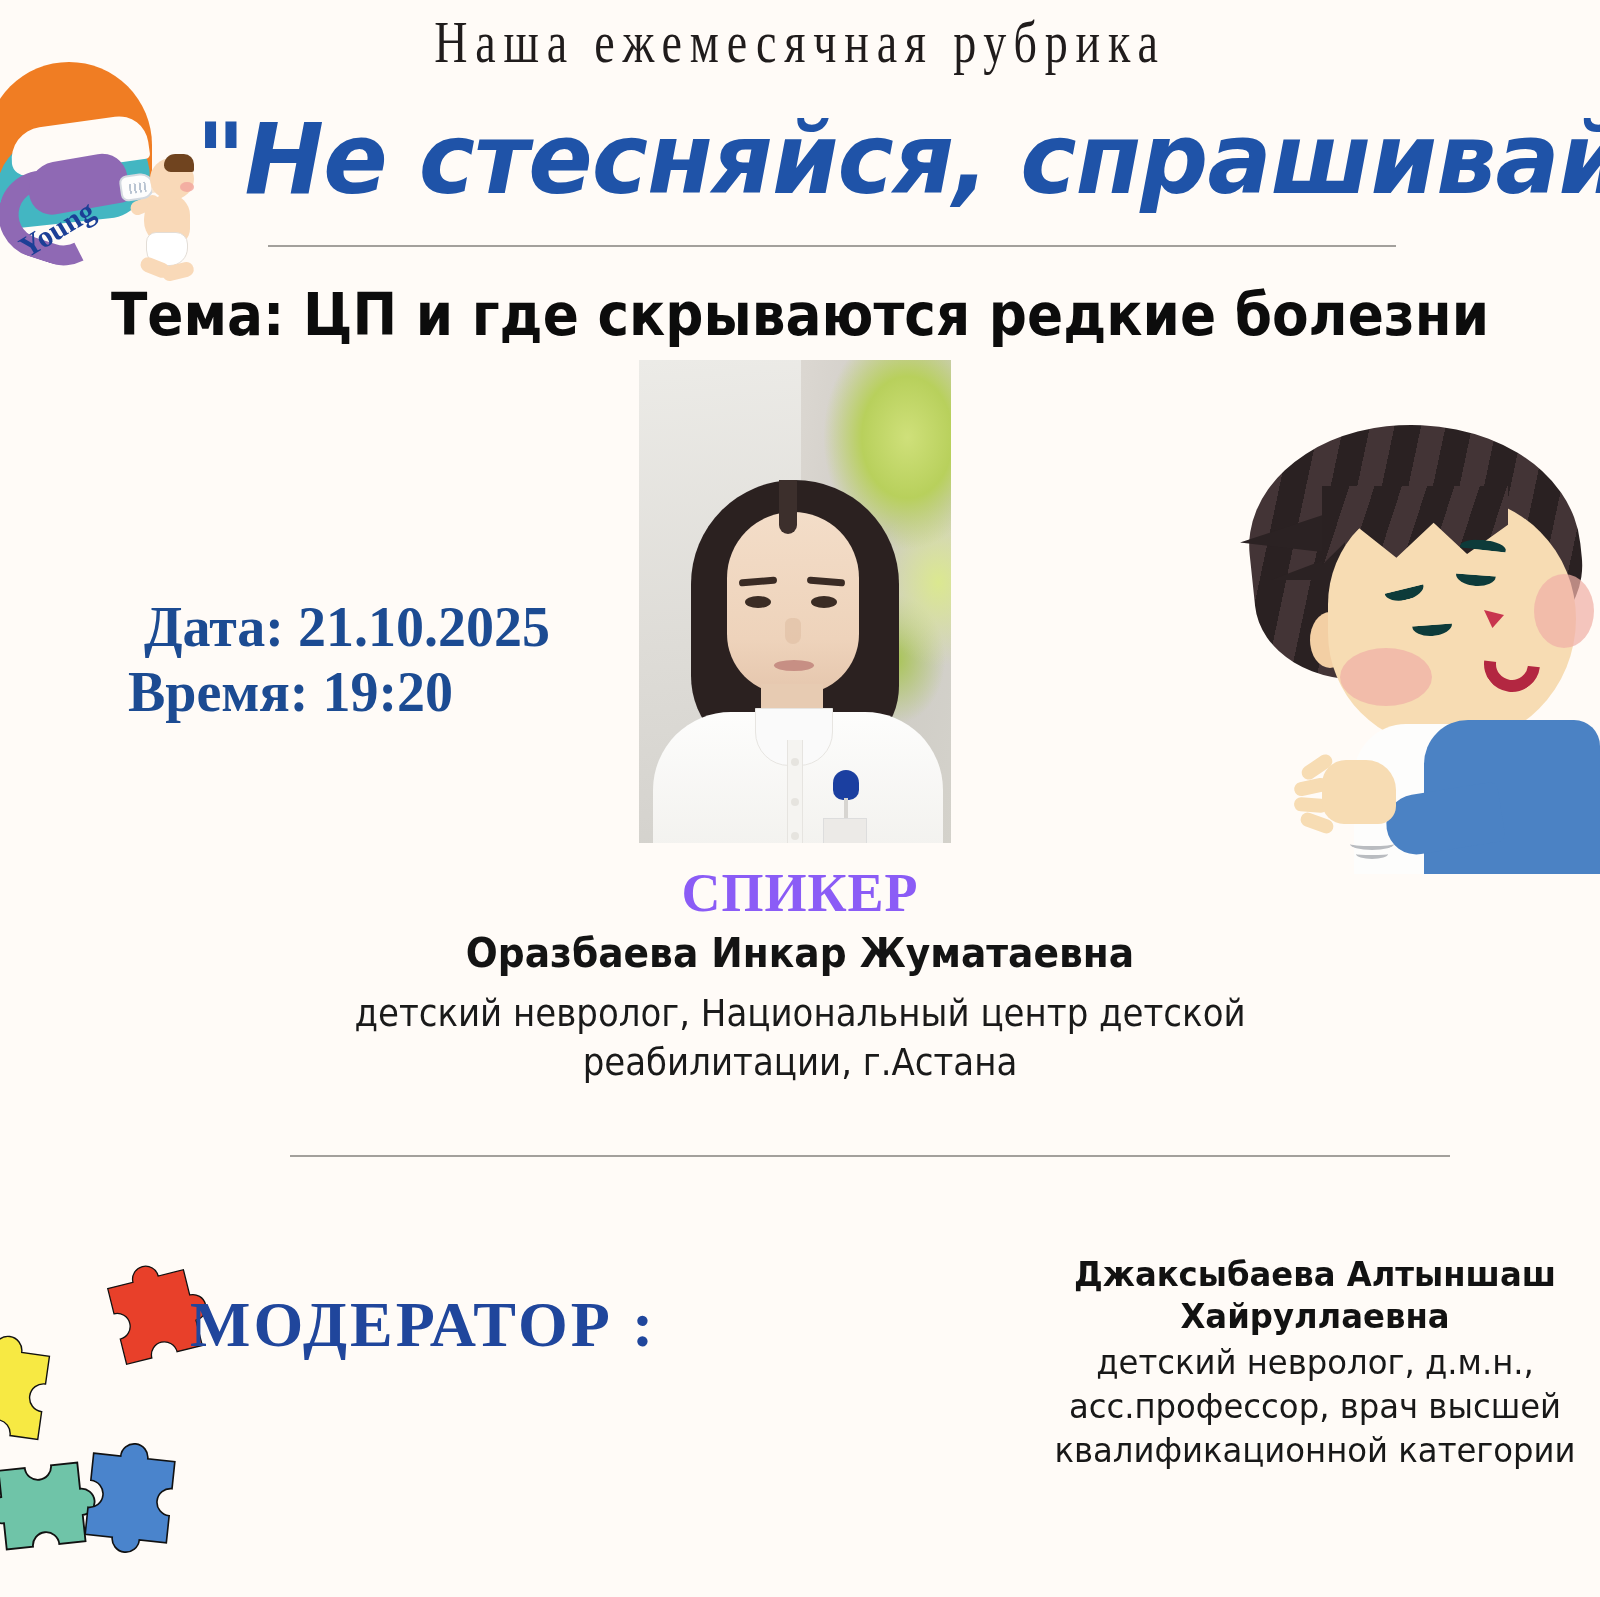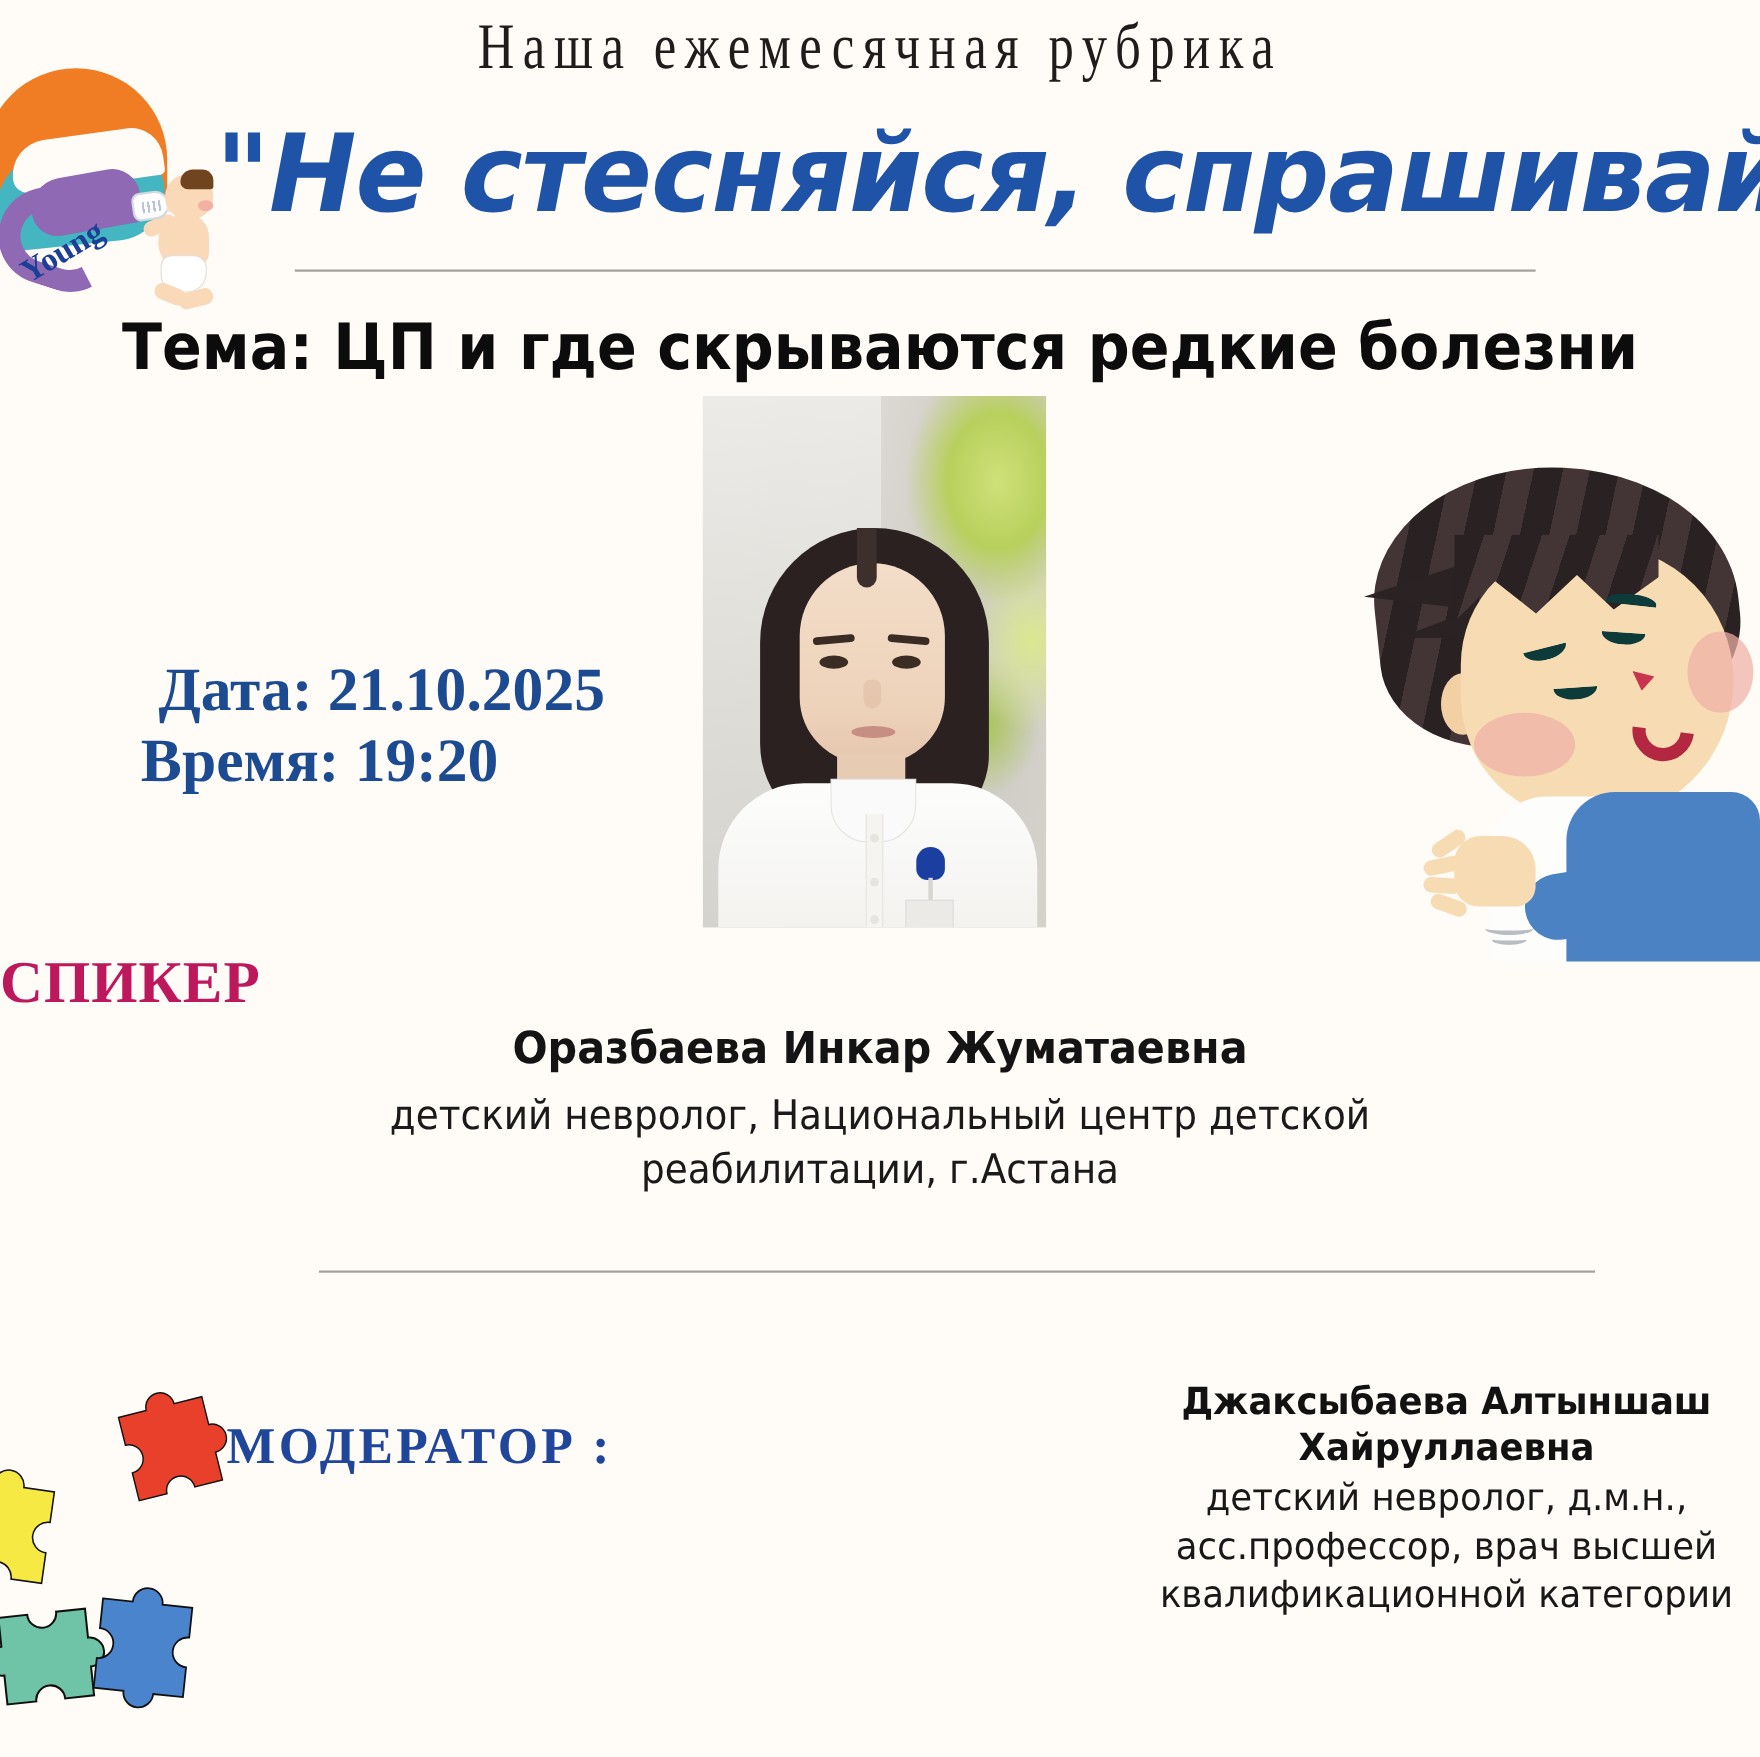--- a/index.html
+++ b/index.html
@@ -406,26 +406,26 @@
     border-bottom: 4px solid #b9bcc0;
     border-radius: 0 0 50% 50%;
   }
   .boy-swish i:nth-child(1){ left:0; top:0; width:44px; height:12px; }
   .boy-swish i:nth-child(2){ left:6px; top:11px; width:32px; height:10px; }
 
   
   .spiker-label {
     position: absolute;
     left: 0; top: 862px; width: 1600px;
-    text-align: left;
+    text-align: center;
     font-family: "Liberation Serif", serif;
     font-weight: bold;
     font-size: 54px;
     letter-spacing: 1px;
-    color: #be185d;
+    color: #8b5cf6;
   }
   .speaker-name {
     position: absolute;
     left: 0; top: 930px; width: 1600px;
     text-align: center;
     font-family: "DejaVu Sans", sans-serif;
     font-weight: bold;
     font-size: 40px;
     color: #141414;
     transform: scaleX(0.94);
@@ -443,24 +443,24 @@
     transform-origin: center top;
   }
 
   
   .puzzle { position: absolute; left: -14px; top: 1300px; width: 250px; height: 300px; }
   .pz { position: absolute; }
   .pz svg { display: block; }
 
   .moderator-label {
     position: absolute;
-    left: 206px; top: 1288px;
+    left: 190px; top: 1288px;
     font-family: "Liberation Serif", serif;
     font-weight: bold;
-    font-size: 47px;
+    font-size: 64px;
     letter-spacing: 3px;
     color: #20469c;
     white-space: nowrap;
   }
 
   
   .mod-photo {
     position: absolute;
     left: 628px; top: 1174px;
     width: 392px; height: 423px;

